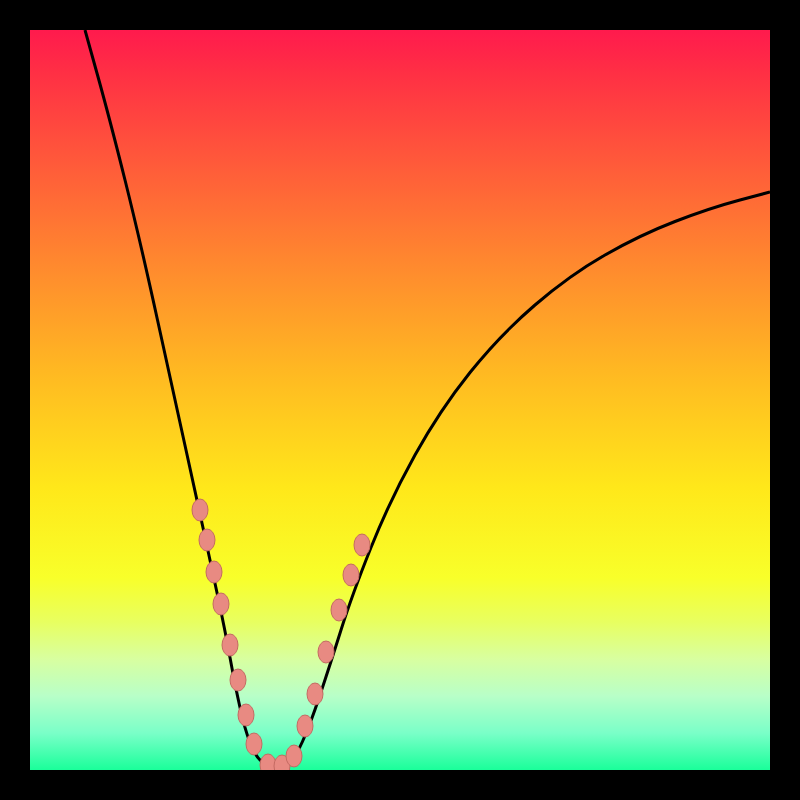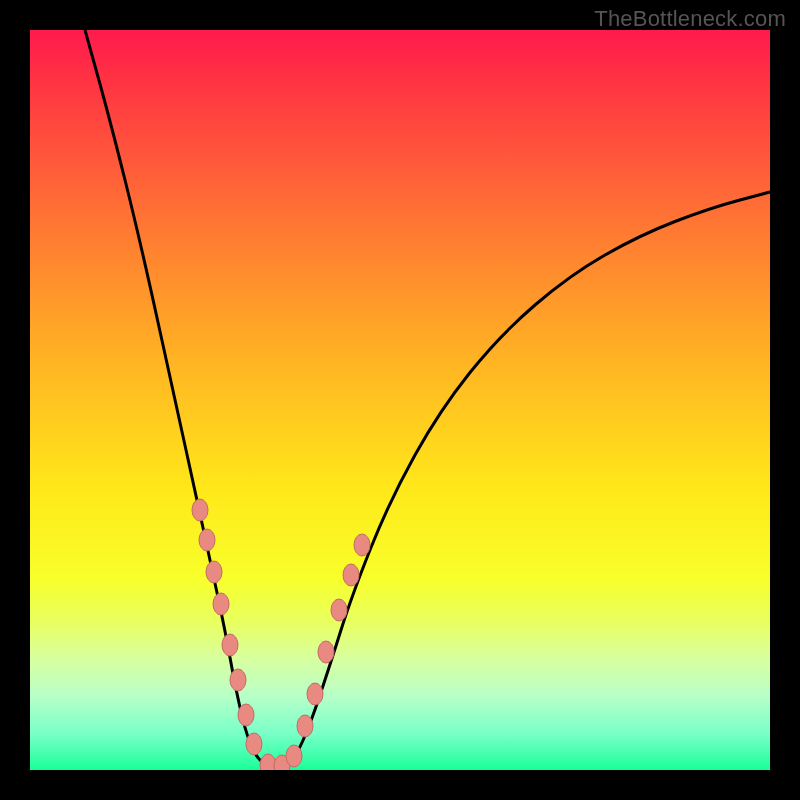--- a/index.html
+++ b/index.html
@@ -80,14 +80,13 @@
           <ellipse cx="264" cy="726" rx="8" ry="11" fill="#e88a82" stroke="#c46a62" stroke-width="1"></ellipse>
           <ellipse cx="275" cy="696" rx="8" ry="11" fill="#e88a82" stroke="#c46a62" stroke-width="1"></ellipse>
           <ellipse cx="285" cy="664" rx="8" ry="11" fill="#e88a82" stroke="#c46a62" stroke-width="1"></ellipse>
           <ellipse cx="296" cy="622" rx="8" ry="11" fill="#e88a82" stroke="#c46a62" stroke-width="1"></ellipse>
           <ellipse cx="309" cy="580" rx="8" ry="11" fill="#e88a82" stroke="#c46a62" stroke-width="1"></ellipse>
           <ellipse cx="321" cy="545" rx="8" ry="11" fill="#e88a82" stroke="#c46a62" stroke-width="1"></ellipse>
           <ellipse cx="332" cy="515" rx="8" ry="11" fill="#e88a82" stroke="#c46a62" stroke-width="1"></ellipse>
         </g>
     </svg>
   </div>
-  <div class="watermark">TheBottleneck.com</div>
 </div>
 
 </body></html>

